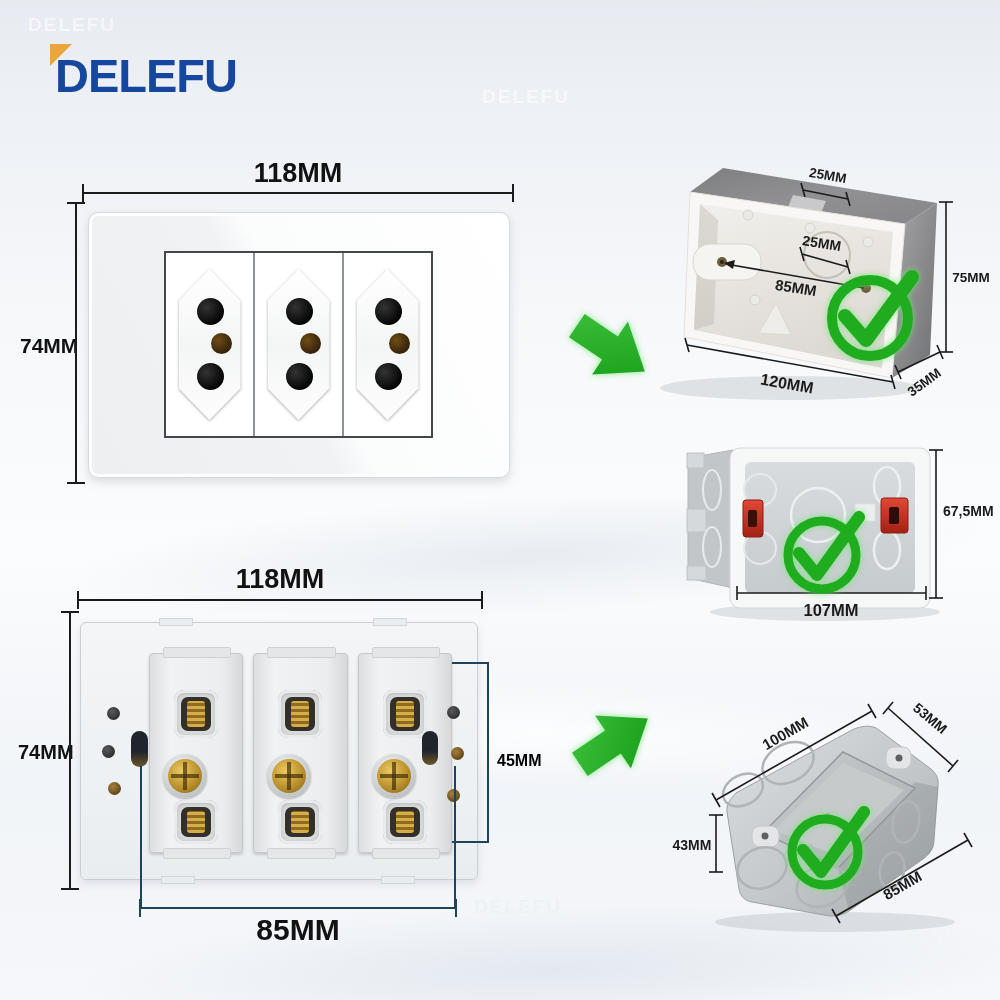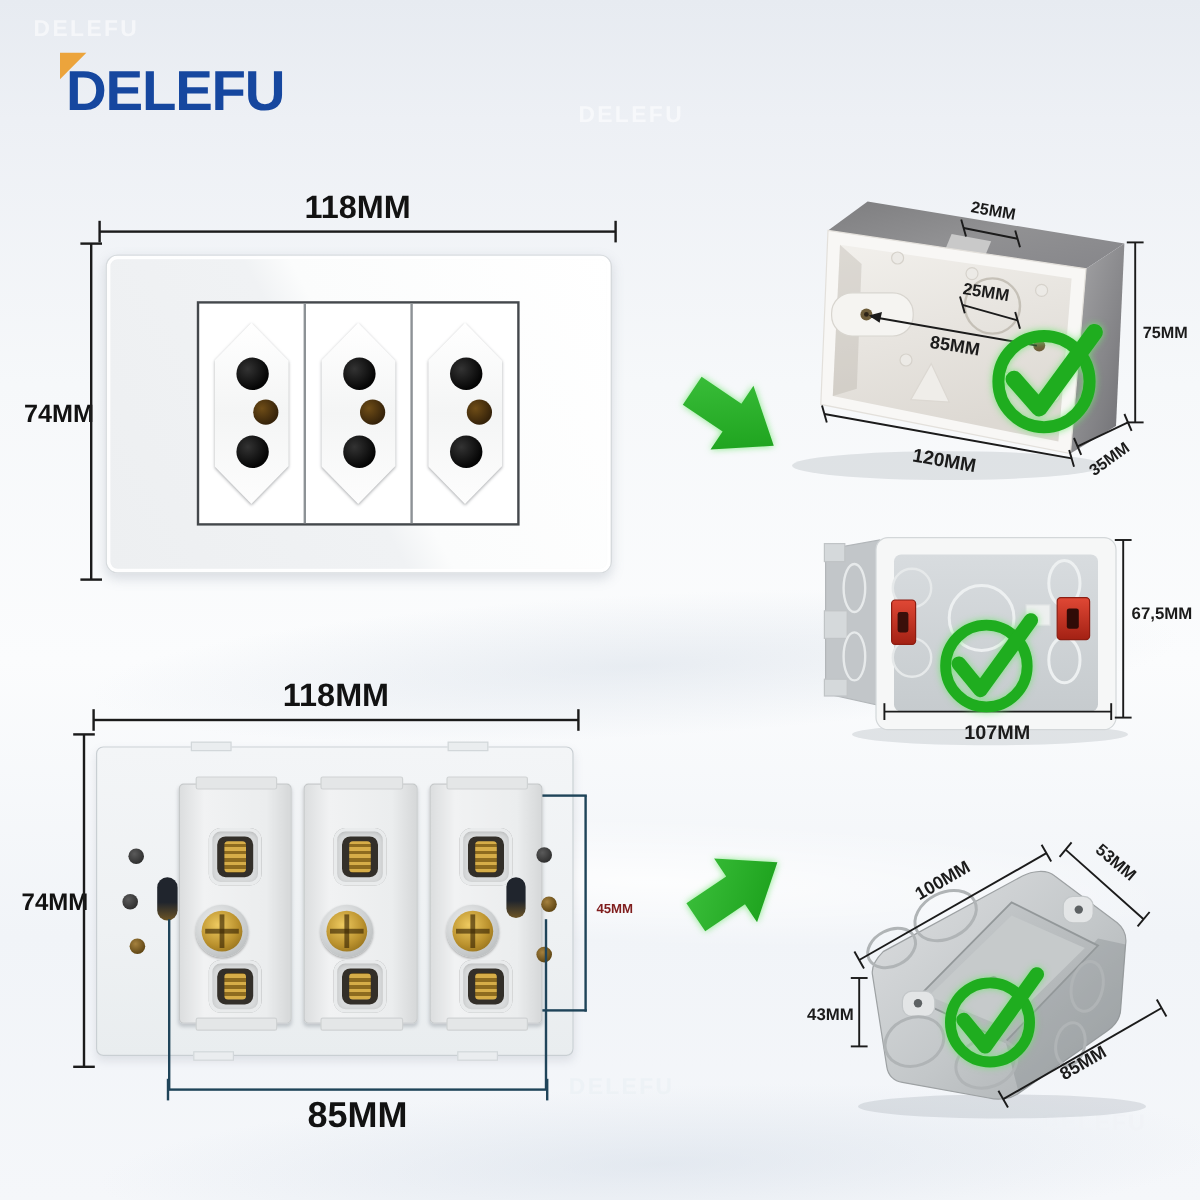--- a/index.html
+++ b/index.html
@@ -201,21 +201,21 @@
     <span class="oval" style="left:50px;top:108px;width:17px;height:36px;"></span>
     <span class="phole dk" style="left:366px;top:83px;width:13px;height:13px;"></span>
     <span class="oval" style="left:341px;top:108px;width:16px;height:34px;"></span>
     <span class="phole bz" style="left:370px;top:124px;width:13px;height:13px;"></span>
     <span class="phole bz" style="left:366px;top:166px;width:13px;height:13px;"></span>
   </div>
 
   <span class="tick" style="left:452px;top:662px;width:37px;"></span>
   <span class="tick" style="left:452px;top:841px;width:37px;"></span>
   <span class="leg" style="left:487px;top:663px;height:180px;"></span>
-  <span class="dim-label" style="left:497px;top:752px;font-size:11px;color:#7f1d1d;">45MM</span>
+  <span class="dim-label" style="left:497px;top:752px;font-size:16px;color:#000000;">45MM</span>
 
   <span class="leg" style="left:140px;top:766px;height:142px;"></span>
   <span class="leg" style="left:454px;top:766px;height:142px;"></span>
   <div class="dim-h steel" style="left:140px;top:907px;width:316px;"></div>
   <span class="dim-label" style="left:148px;top:913px;width:300px;text-align:center;font-size:30px;">85MM</span>
 
   <svg class="glow-green" style="position:absolute;left:563px;top:306px;" width="104" height="94" viewBox="0 0 104 94">
     <defs>
         <linearGradient id="ag1" x1="0" y1="0" x2="1" y2="1">
       <stop offset="0" stop-color="#3ec23e"></stop>

